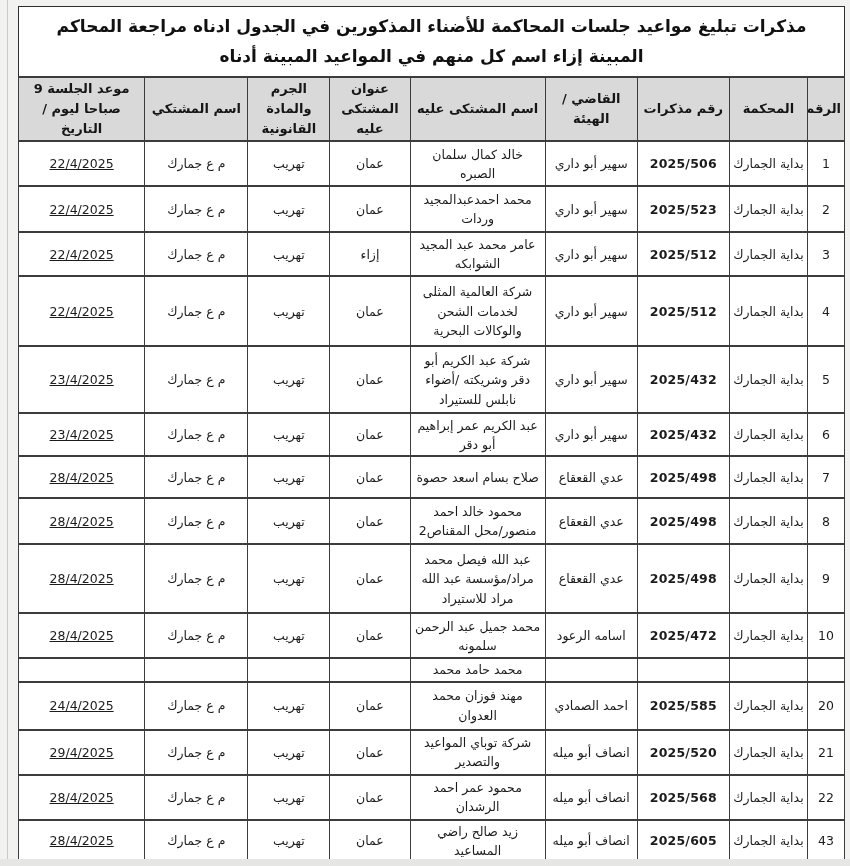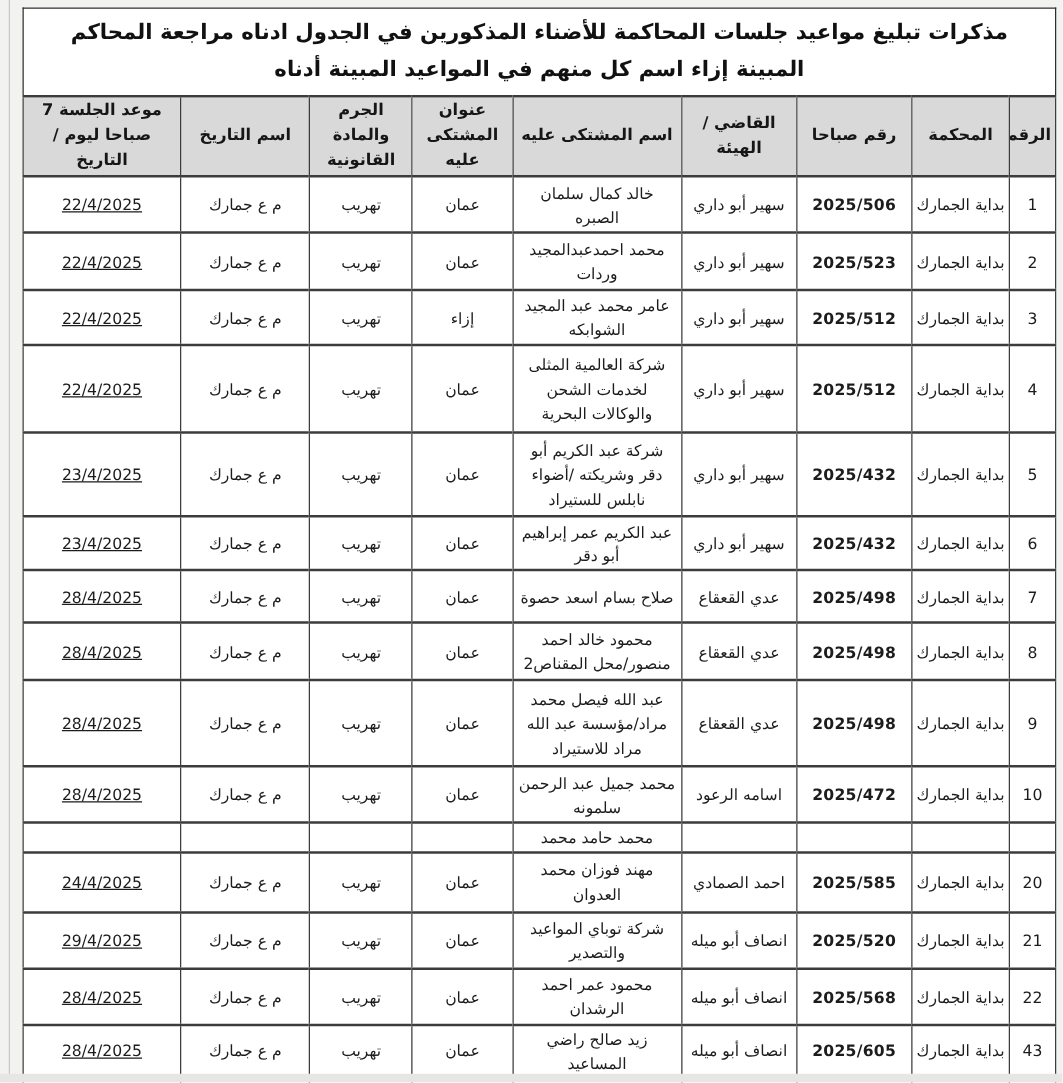--- a/index.html
+++ b/index.html
@@ -75,27 +75,27 @@
         <col style="width:135px">
         <col style="width:80px">
       <col style="width:82px">
         <col style="width:103px">
         <col style="width:126px">
     </colgroup>
     <thead>
       <tr id="header-row" style="height:60px">
           <th>الرقم</th>
           <th>المحكمة</th>
-          <th>رقم صباحا</th>
+          <th>رقم مذكرات</th>
           <th>القاضي / الهيئة</th>
           <th>اسم المشتكى عليه</th>
           <th>عنوان المشتكى عليه</th>
           <th>الجرم والمادة القانونية</th>
-          <th>اسم التاريخ</th>
-          <th>موعد الجلسة 7 صباحا ليوم / التاريخ</th>
+          <th>اسم المشتكي</th>
+          <th>موعد الجلسة 9 صباحا ليوم / التاريخ</th>
         </tr>
     </thead>
     <tbody id="table-body">
         <tr style="height: 45px;">
           <td class="row-num">1</td>
           <td class="court-cell">بداية الجمارك</td>
           <td class="case-no">2025/506</td>
           <td>سهير أبو داري</td>
           <td>خالد كمال سلمان الصبره</td>
           <td>عمان</td>

